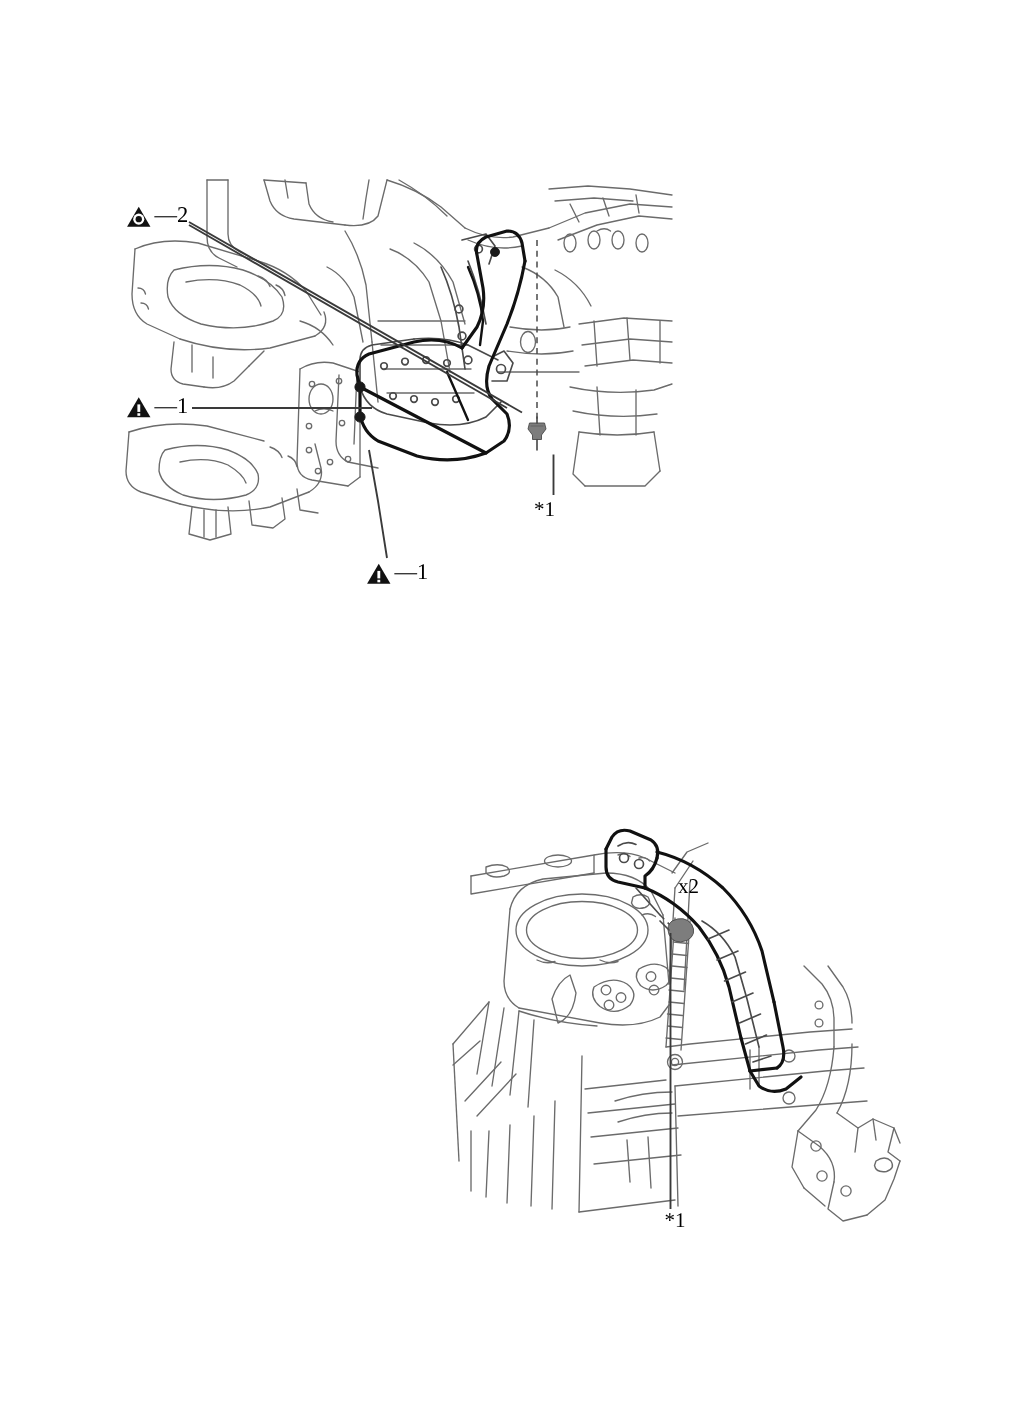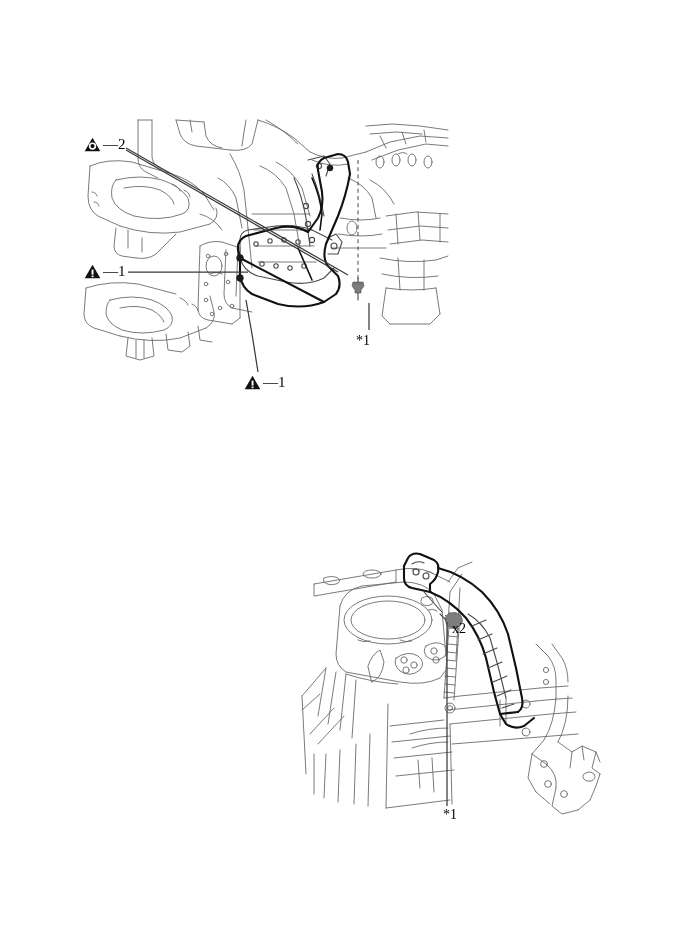--- a/index.html
+++ b/index.html
@@ -72,21 +72,21 @@
   #callout-caution-1b { left: 244px; top: 375px; }
 
   .plain-label {
     position: absolute;
     font-family: "Liberation Serif", serif;
     font-size: 14px;
     line-height: 1;
     white-space: nowrap;
   }
   #label-star1-upper { left: 356px; top: 334px; }
-  #label-x2-lower   { left: 452px; top: 622px; }
+  #label-x2-lower   { left: 452px; top: 585px; }
   #label-star1-lower { left: 443px; top: 808px; }
 
   .leader-layer {
     position: absolute;
     left: 0; top: 0;
     width: 688px; height: 949px;
     pointer-events: none;
   }
 </style>
 </head>

